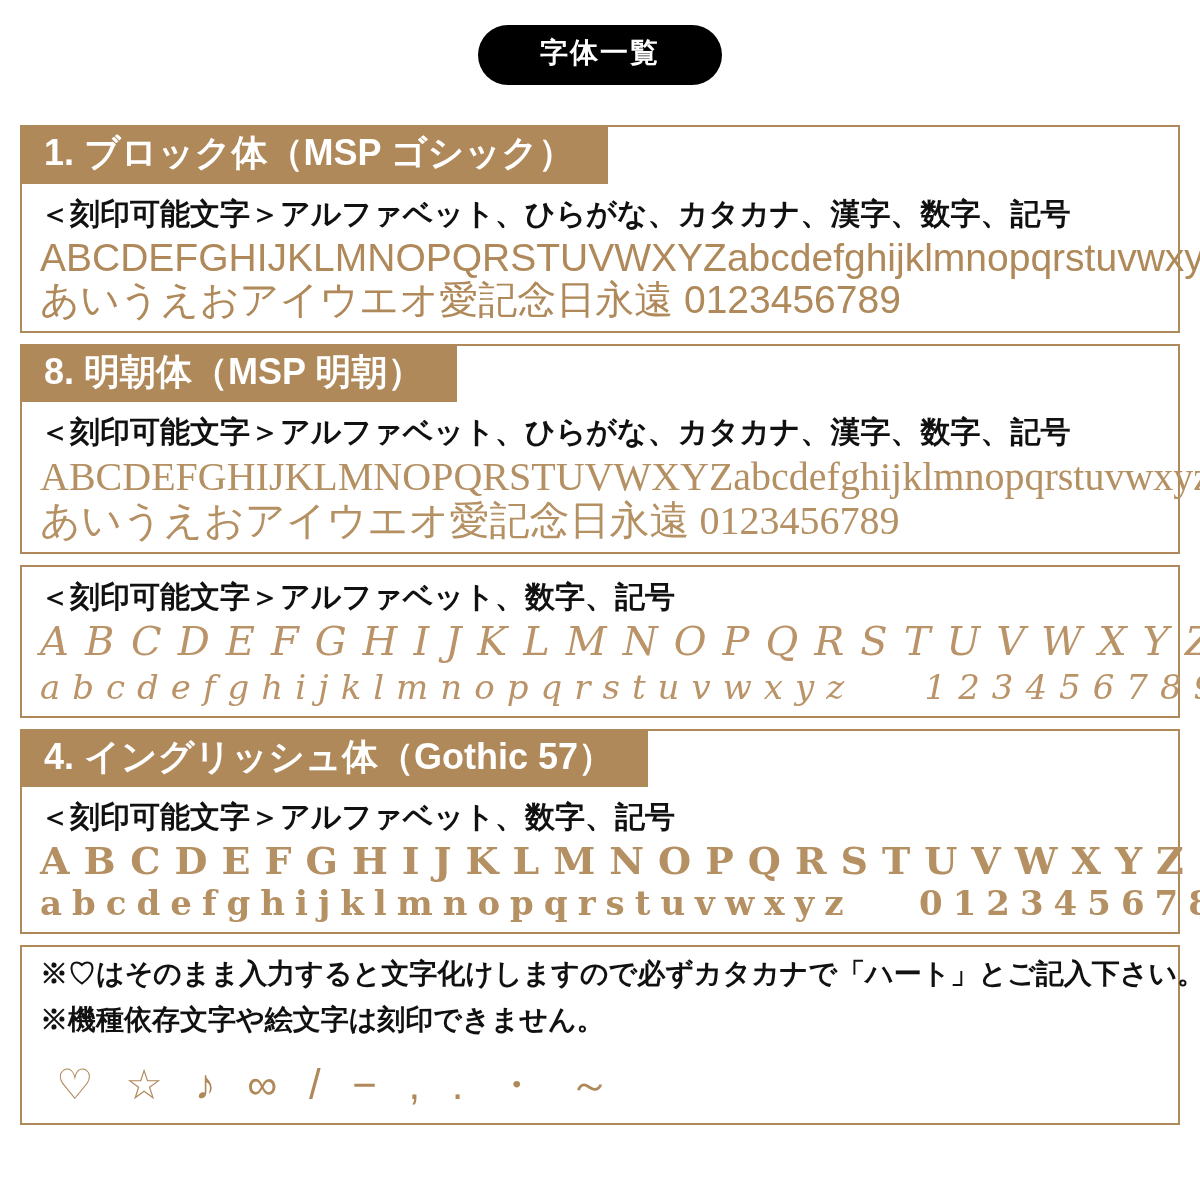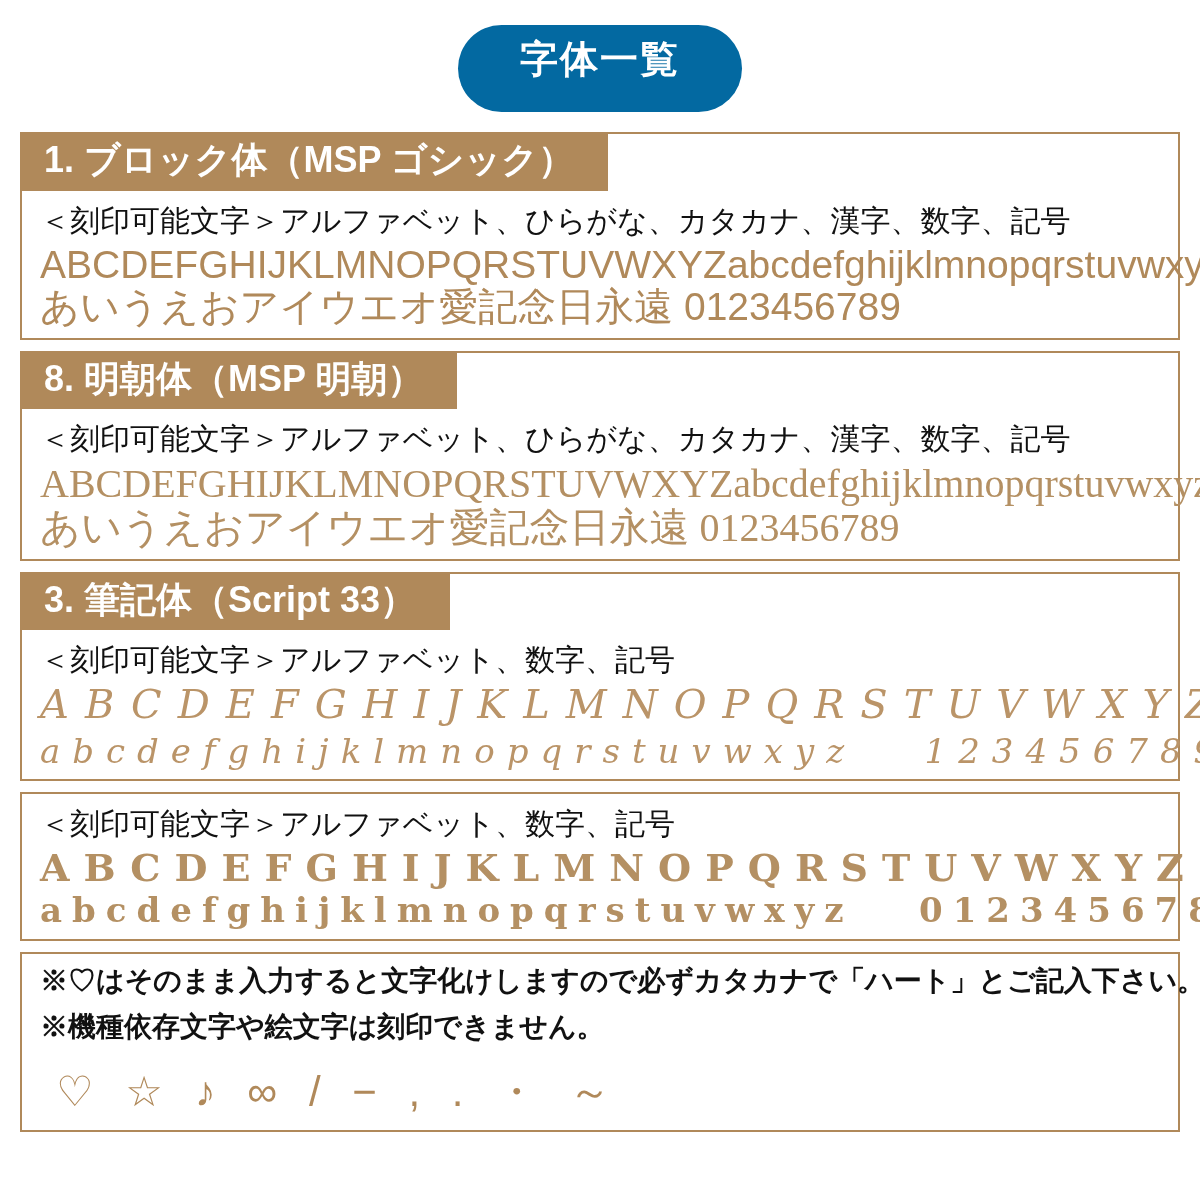--- a/index.html
+++ b/index.html
@@ -5,48 +5,48 @@
   * { margin: 0; padding: 0; box-sizing: border-box; }
   html, body {
     width: 1200px; height: 1200px;
     background: #ffffff;
     font-family: "Liberation Sans", sans-serif;
     overflow: hidden;
   }
   .title-pill {
     width: fit-content;
     margin: 25px auto 0 auto;
-    background: #0369a1;
+    background: #000000;
     color: #ffffff;
-    font-size: 38px;
+    font-size: 28px;
     font-weight: bold;
-    padding: 9px 62px 27px 62px;
+    padding: 9px 62px 13px 62px;
     border-radius: 44px;
     letter-spacing: 2px;
   }
   .section {
     margin: 11px 20px 0 20px;
     border: 2px solid #b0895a;
     padding-bottom: 10px;
     background: #ffffff;
   }
-  .section.first { margin-top: 20px; }
+  .section.first { margin-top: 40px; }
   .section-header {
     width: fit-content;
     margin: -2px 0 0 -2px;
     background: #b0895a;
     color: #ffffff;
     font-size: 36px;
     font-weight: bold;
     padding: 8px 34px 11px 24px;
     line-height: 1.1;
   }
   .section-label {
     font-size: 30px;
-    font-weight: normal;
+    font-weight: bold;
     color: #111111;
     margin: 10px 0 2px 18px;
     white-space: pre;
   }
   .sample {
     color: #b0895a;
     margin-left: 18px;
     white-space: pre;
     line-height: 1.08;
   }
@@ -86,27 +86,27 @@
 </div>
 
 <div class="section">
   <div class="section-header">8. 明朝体（MSP 明朝）</div>
   <div class="section-label">＜刻印可能文字＞アルファベット、ひらがな、カタカナ、漢字、数字、記号</div>
   <div class="sample mincho">ABCDEFGHIJKLMNOPQRSTUVWXYZabcdefghijklmnopqrstuvwxyz</div>
   <div class="sample mincho">あいうえおアイウエオ愛記念日永遠 0123456789</div>
 </div>
 
 <div class="section">
-  <div class="section-header">3. 筆記体（Script 33）</div>
   <div class="section-label">＜刻印可能文字＞アルファベット、数字、記号</div>
   <div class="sample script-upper">ABCDEFGHIJKLMNOPQRSTUVWXYZ</div>
   <div class="sample script-lower">abcdefghijklmnopqrstuvwxyz   123456789</div>
 </div>
 
 <div class="section">
+  <div class="section-header">4. イングリッシュ体（Gothic 57）</div>
   <div class="section-label">＜刻印可能文字＞アルファベット、数字、記号</div>
   <div class="sample bl-upper">ABCDEFGHIJKLMNOPQRSTUVWXYZ</div>
   <div class="sample bl-lower">abcdefghijklmnopqrstuvwxyz   0123456789</div>
 </div>
 
 <div class="section">
   <div class="note">※♡はそのまま入力すると文字化けしますので必ずカタカナで「ハート」とご記入下さい。</div>
   <div class="note">※機種依存文字や絵文字は刻印できません。</div>
   <div class="symbols-row">♡ ☆ ♪ ∞ / − , . ・ ～</div>
 </div>

